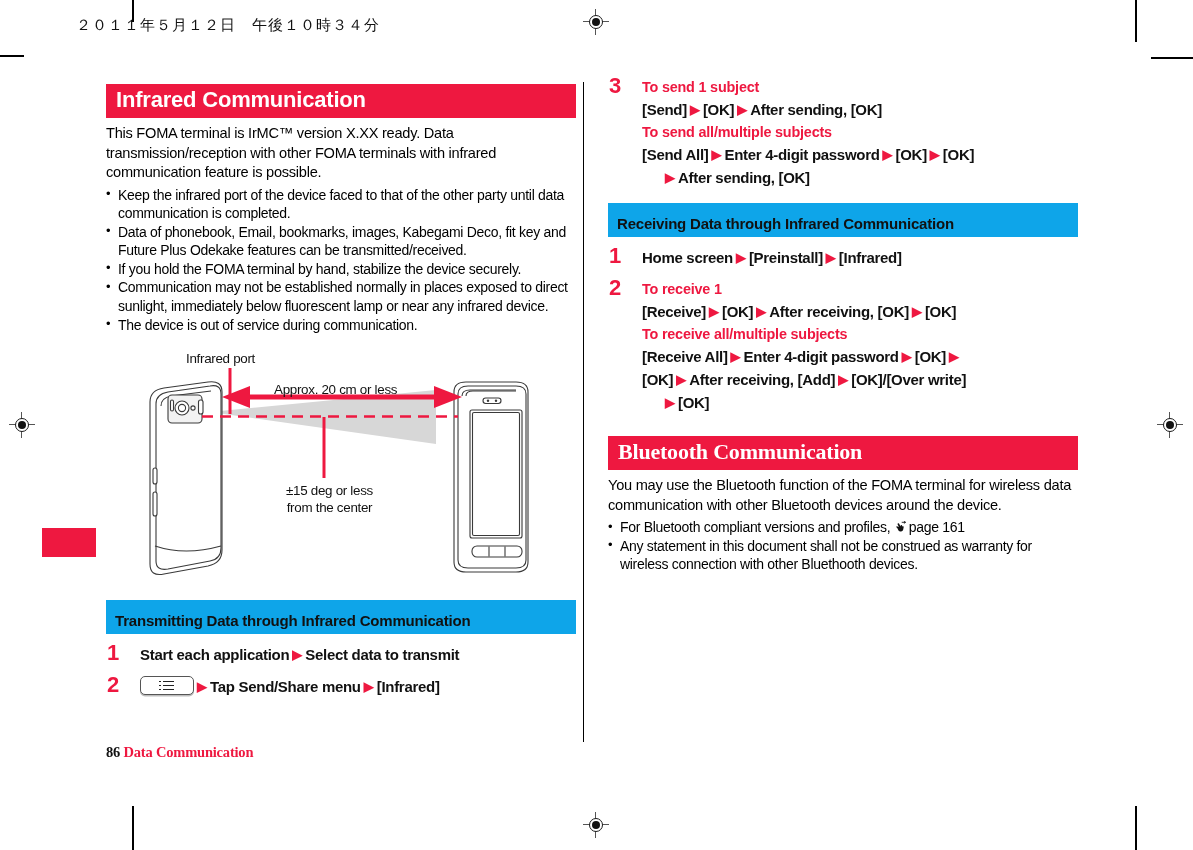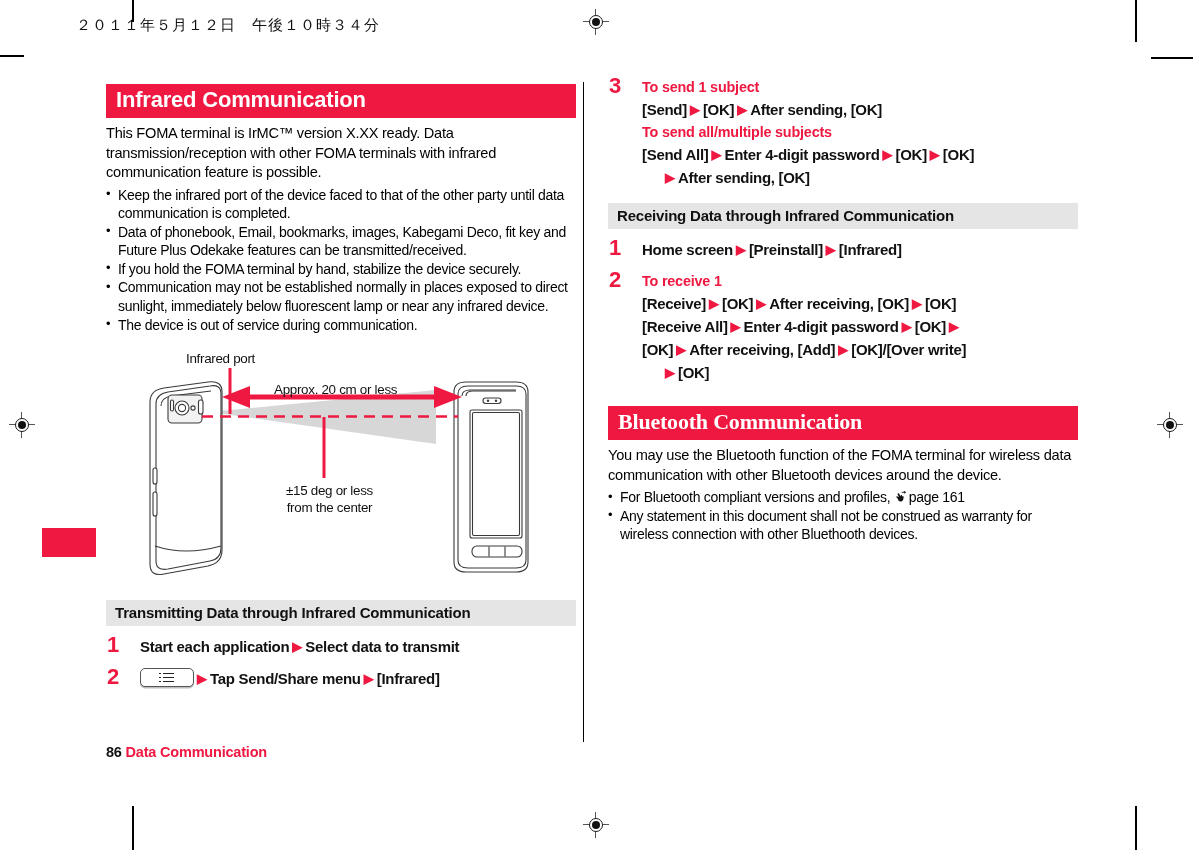--- a/index.html
+++ b/index.html
@@ -101,26 +101,26 @@
     font-size: 22px;
     font-weight: bold;
     line-height: 30px;
     padding: 1px 0 3px 10px;
     letter-spacing: -0.2px;
     margin-bottom: 6px;
   }
 
   
   .sub-banner {
-    background: #e5e5e5;
+    background: #0ea5e9;
     color: #111;
     font-size: 15px;
     font-weight: bold;
     line-height: 22px;
-    padding: 2px 0 2px 9px;
+    padding: 10px 0 2px 9px;
     letter-spacing: -0.2px;
   }
 
   
   .lead {
     font-size: 14.6px;
     font-weight: normal;
     line-height: 19.5px;
     letter-spacing: -0.25px;
     margin: 0 0 3px 0;
@@ -256,20 +256,21 @@
   #fig-label-angle    { left: 180px; top: 132px; text-align: center; }
 
   
   .footer {
     position: absolute;
     left: 106px;
     top: 744px;
     font-size: 14.5px;
     font-weight: bold;
     letter-spacing: -0.2px;
+    font-family: Liberation Serif, serif;
   }
   .footer .pg { color: #111; }
   .footer .sect { color: #ee1840; }
 </style>
 </head>
 <body>
 
 <div class="crop" style="left:132px; top:0px; width:1.6px; height:22px;"></div>
 <div class="crop" style="left:0px; top:55px; width:24px; height:1.6px;"></div>
 <div class="crop" style="left:1135px; top:0px; width:1.6px; height:42px;"></div>
@@ -431,20 +432,21 @@
 
     <div class="step">
       <div class="step-num">1</div>
       <div class="step-line"><span>Home screen</span><span class="arrow">▶</span><span>[Preinstall]</span><span class="arrow">▶</span><span>[Infrared]</span></div>
     </div>
 
     <div class="step">
       <div class="step-num">2</div>
       <div class="red-label">To receive 1</div>
       <div class="step-line"><span>[Receive]</span><span class="arrow">▶</span><span>[OK]</span><span class="arrow">▶</span><span>After receiving, [OK]</span><span class="arrow">▶</span><span>[OK]</span></div>
+      <div class="red-label">To receive all/multiple subjects</div>
       <div class="step-line"><span>[Receive All]</span><span class="arrow">▶</span><span>Enter 4-digit password</span><span class="arrow">▶</span><span>[OK]</span><span class="arrow">▶</span></div>
       <div class="step-line"><span>[OK]</span><span class="arrow">▶</span><span>After receiving, [Add]</span><span class="arrow">▶</span><span>[OK]/[Over write]</span></div>
       <div class="step-line wrapline"><span class="arrow">▶</span><span>[OK]</span></div>
     </div>
 
     <div class="banner" style="margin-top:22px;font-family:Liberation Serif, serif;">Bluetooth Communication</div>
 
     <p class="lead">You may use the Bluetooth function of the FOMA terminal for wireless data communication with other Bluetooth devices around the device.</p>
 
     <ul class="bullets">

